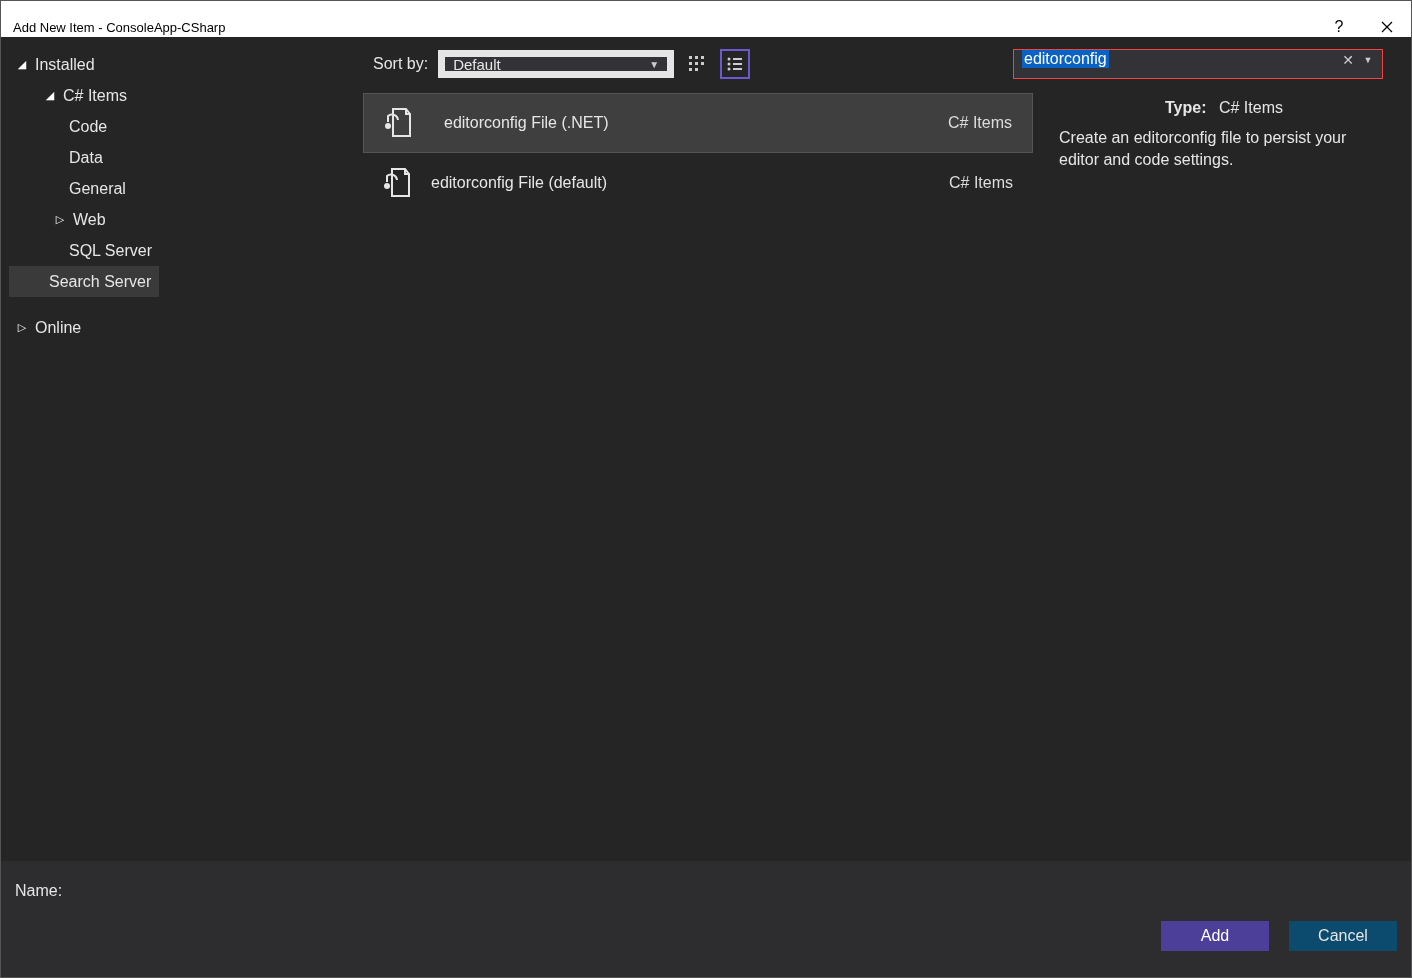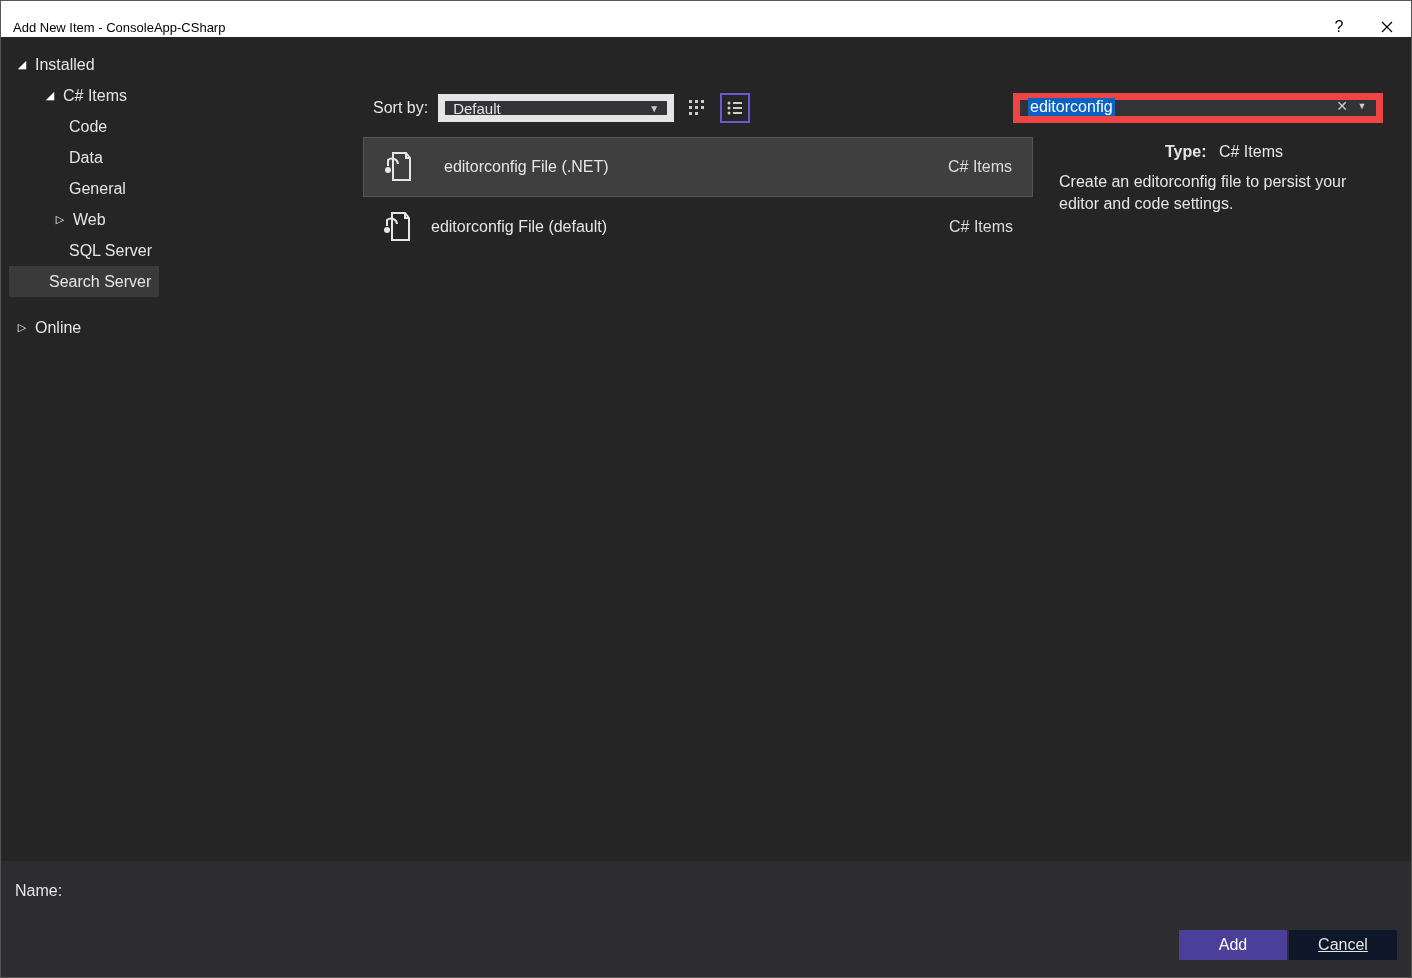--- a/index.html
+++ b/index.html
@@ -12,48 +12,48 @@
 .client { flex:1; background:#252526; display:flex; flex-direction:column; color:#ccc; }
 .main { flex:1; display:flex; min-height:0; }
 .sidebar { width:362px; padding:12px 8px 0 8px; font-size:16px; }
 .tree-item { display:flex; align-items:center; height:31px; padding-left:6px; color:#e6e6e6; }
 .tree-item.depth1 { padding-left:34px; }
 .tree-item.depth2 { padding-left:60px; }
 .tree-item .arrow { width:14px; display:inline-flex; justify-content:center; margin-right:6px; color:#fff; font-size:11px; }
 .tree-item.selected { background:#3a3a3a; }
 .tree-spacer { height:15px; }
 .center { flex:1; display:flex; flex-direction:column; padding:0 0 0 0; min-width:0; }
-.toolbar { height:44px; display:flex; align-items:center; gap:8px; padding:10px 10px 0 10px;margin-top:44px; }
+.toolbar { height:44px; display:flex; align-items:center; gap:8px; padding:10px 10px 0 10px; }
 .sort-label { font-size:16px; color:#e6e6e6; margin-right:2px; }
 .sort-select { background:#333337; border:7px solid #e5e5e5; color:#e6e6e6; height:28px; width:236px; display:flex; align-items:center; padding:0 8px; font-size:15px; position:relative; }
 .sort-select .chev { margin-left:auto; font-size:10px; color:#ccc; }
 .view-btn { width:30px; height:30px; display:flex; align-items:center; justify-content:center; color:#e6e6e6; border:2px solid transparent; }
 .view-btn.active { border:2px solid #6a5acd; }
 .spacer-flex { flex:1; }
-.search-wrap { width:370px; height:30px; background:#333337; border:7px solid #ef4444; display:flex; align-items:flex-end; padding:0 4px 0 8px; margin-right:18px; }
+.search-wrap { width:370px; height:30px; background:#333337; border:1px solid #ef4444; display:flex; align-items:flex-start; padding:0 4px 0 8px; margin-right:18px; }
 .search-wrap .sel-text { background:#0a62c4; color:#fff; padding:0 2px; font-size:16px; }
 .search-wrap .clear-btn,.search-wrap .drop-btn { width:20px; height:20px; display:flex; align-items:center; justify-content:center; color:#ccc; font-size:14px; }
 .item-list { margin:12px 0 0 0; padding:0 8px 0 0; flex:1; }
 .list-row { height:60px; display:flex; align-items:center; padding:0 20px 0 16px; color:#e6e6e6; font-size:16px; }
 .list-row.selected { background:#3f3f40; border:1px solid #555;gap:12px; }
 .list-row .file-icon { width:34px; height:34px; margin-right:18px; display:flex; align-items:center; justify-content:center; position:relative; }
 .list-row .item-label { flex:1; }
 .list-row .item-lang { color:#ddd; font-size:16px; }
 .right-panel { width:370px; padding:18px 22px 0 18px; font-size:16px; color:#e6e6e6; }
 .right-panel .type-line { margin-bottom:10px;text-align:center; }
 .right-panel .type-label { font-weight:bold; margin-right:8px; }
 .right-panel .desc { line-height:1.35; }
 .bottom-section { background:#2d2d30; }
 .name-row { height:60px; display:flex; align-items:center; padding:0 12px 0 14px; }
 .name-label { width:182px; font-size:16px; color:#e6e6e6; }
 .name-input { width:820px; height:30px; background:#333337; border:1px solid #434346; color:#e6e6e6; padding:0 10px; font-size:16px; outline:none; }
-.button-row { height:56px; display:flex; align-items:center; justify-content:flex-end; gap:2px; padding:0 14px 8px 0; }
+.button-row { height:56px; display:flex; justify-content:flex-end; gap:20px; padding:0 14px 8px 0; }
 .btn { width:108px; height:30px; font-size:16px; display:flex; align-items:center; justify-content:center; cursor:pointer; }
 .btn-primary { background:#4b3f9a; color:#fff; }
-.btn-secondary { background:#0f172a; color:#e6e6e6;text-decoration:underline; }
+.btn-secondary { background:#0c4a6e; color:#e6e6e6; }
 svg { display:block; }
 </style>
 </head>
 <body>
 
 <div class="window">
   <div class="titlebar">
     <span class="title-text">Add New Item - ConsoleApp-CSharp</span>
     <div class="tb-btn">
       <span style="font-size:16px;">?</span>

